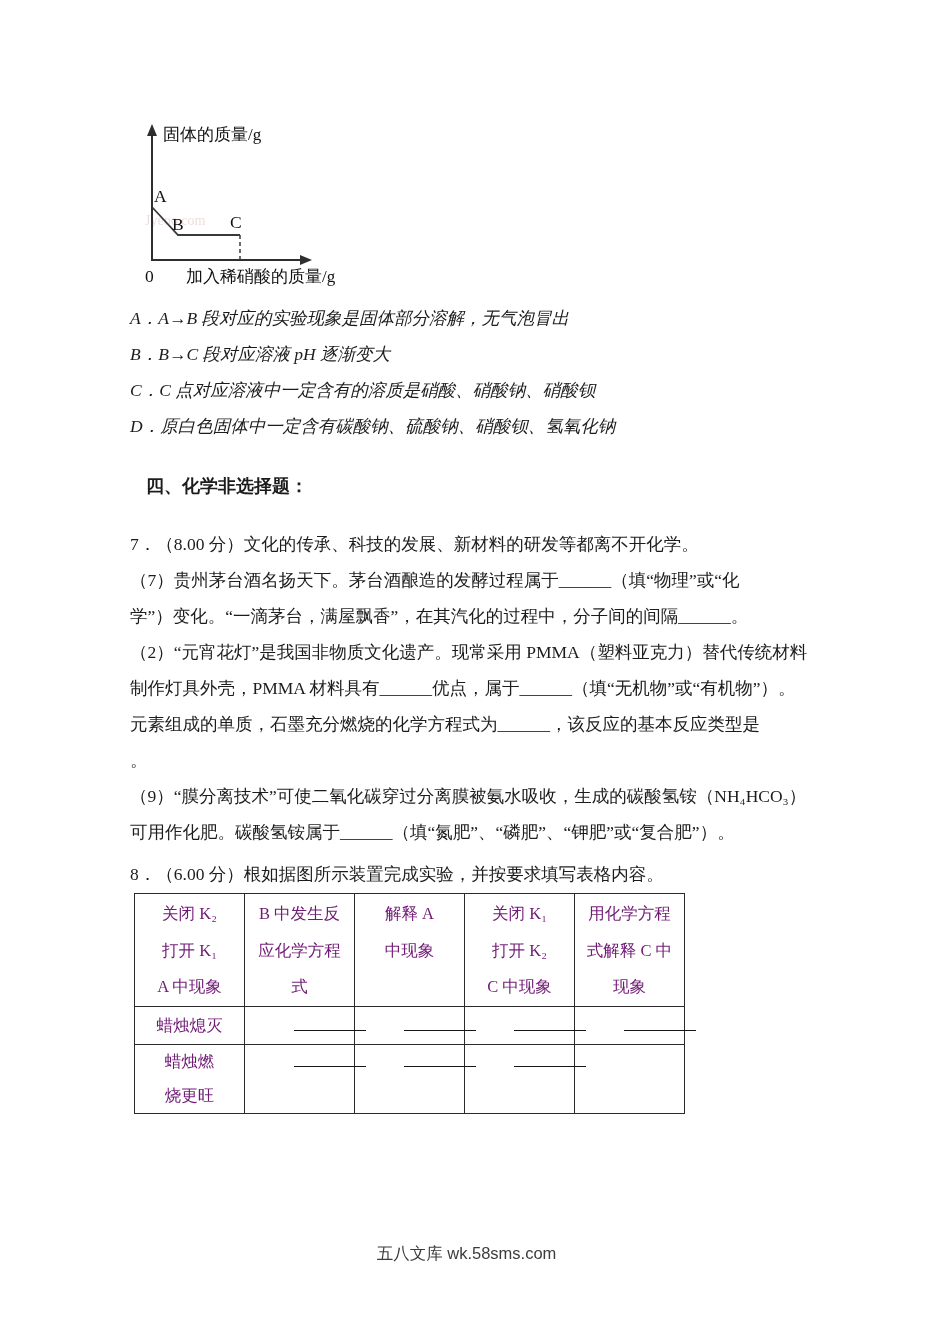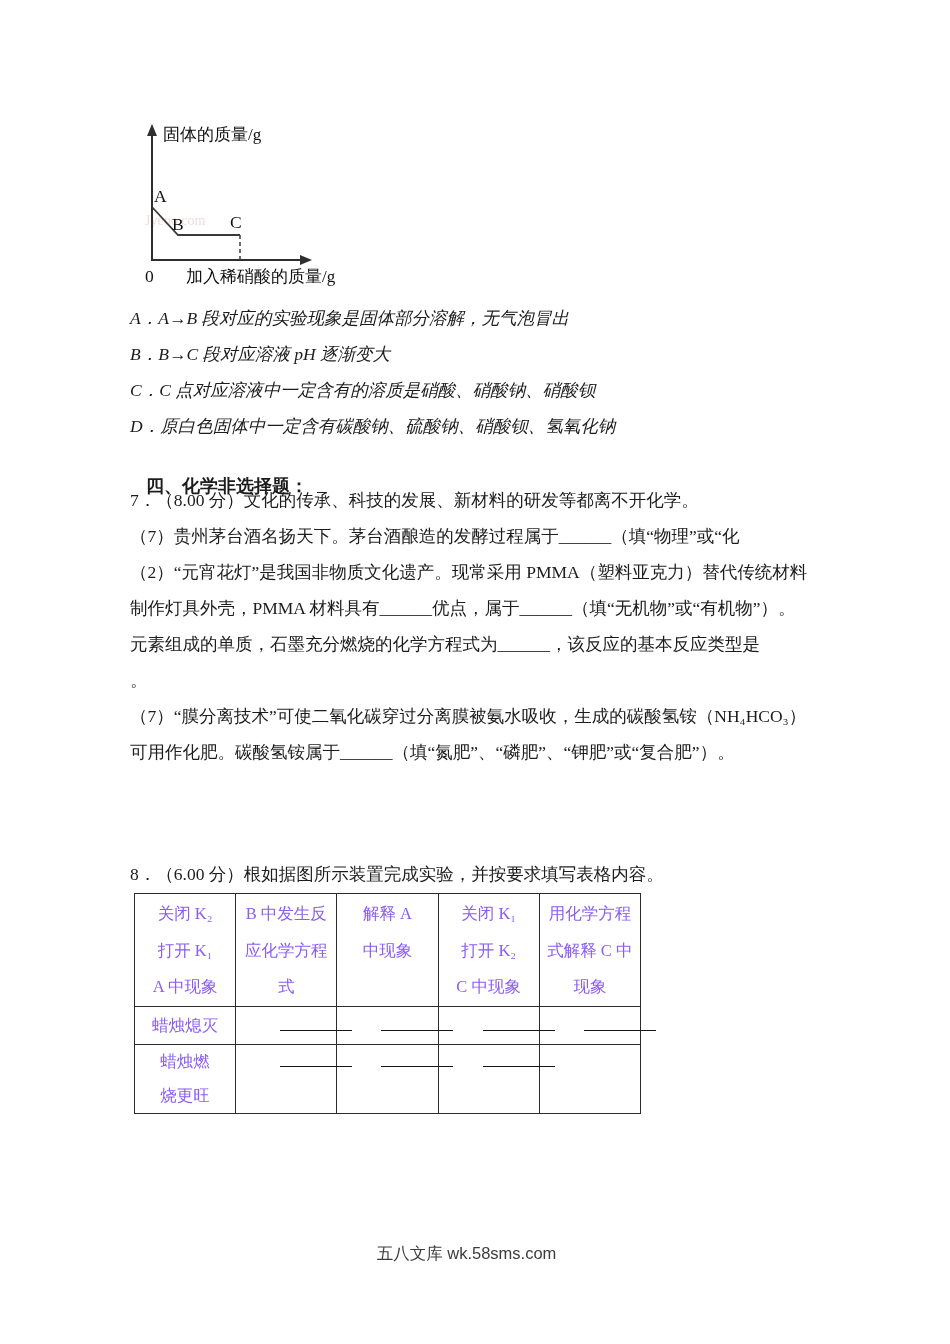--- a/index.html
+++ b/index.html
@@ -2,26 +2,26 @@
 <html><head>
 <meta charset="utf-8">
 <style>
   html,body{margin:0;padding:0;}
   body{width:950px;height:1344px;background:#ffffff;position:relative;
        font-family:"Liberation Serif","DejaVu Serif",serif;color:#1c1c1c;}
   .abs{position:absolute;}
   .txtline{font-size:17.5px;line-height:36px;white-space:nowrap;}
   #options{left:130px;top:300px;font-style:italic;}
   #section-header{left:146px;top:468px;font-size:18px;font-weight:bold;line-height:36px;white-space:nowrap;}
-  #body-lines{left:130px;top:482px;}
+  #body-lines{left:130px;top:526px;}
   #q8-line{left:130px;top:856px;}
   #chart{left:140px;top:113px;}
   #chart text{font-family:"Liberation Serif","DejaVu Serif",serif;}
   table.exp{position:absolute;left:134px;top:893px;border-collapse:collapse;table-layout:fixed;
-            width:507px;font-size:16.5px;color:#8b5cf6;}
+            width:551px;font-size:16.5px;color:#701a75;}
   table.exp td{border:1.6px solid #2b2b2b;text-align:center;padding:0;overflow:visible;}
   tr.hdr td{height:110px;vertical-align:top;line-height:36.5px;white-space:pre-line;padding-top:2px;}
   tr.r1 td{height:37px;vertical-align:middle;line-height:37px;}
   tr.r2 td{height:66px;vertical-align:top;line-height:34px;white-space:pre-line;padding-top:0;}
   .dash{display:inline-block;width:72px;height:0;border-top:1.6px solid #161616;
         transform:translateX(30px);}
   #footer{left:0;right:17px;top:1242px;text-align:center;
           font-family:"Liberation Sans","DejaVu Sans",sans-serif;
           font-size:16.5px;color:#3c3c3c;line-height:22px;}
 </style>
@@ -55,25 +55,26 @@
     <div class="txtline">B．B→C 段对应溶液 pH 逐渐变大</div>
     <div class="txtline">C．C 点对应溶液中一定含有的溶质是硝酸、硝酸钠、硝酸钡</div>
     <div class="txtline">D．原白色固体中一定含有碳酸钠、硫酸钠、硝酸钡、氢氧化钠</div>
   </div>
 
   <div id="section-header" class="abs">四、化学非选择题：</div>
 
   <div id="body-lines" class="abs">
     <div class="txtline">7．（8.00 分）文化的传承、科技的发展、新材料的研发等都离不开化学。</div>
     <div class="txtline">（7）贵州茅台酒名扬天下。茅台酒酿造的发酵过程属于______（填“物理”或“化</div>
+    <div class="txtline">学”）变化。“一滴茅台，满屋飘香”，在其汽化的过程中，分子间的间隔______。</div>
     <div class="txtline">（2）“元宵花灯”是我国非物质文化遗产。现常采用 PMMA（塑料亚克力）替代传统材料</div>
     <div class="txtline">制作灯具外壳，PMMA 材料具有______优点，属于______（填“无机物”或“有机物”）。</div>
     <div class="txtline">元素组成的单质，石墨充分燃烧的化学方程式为______，该反应的基本反应类型是</div>
     <div class="txtline">。</div>
-    <div class="txtline">（7）“膜分离技术”可使二氧化碳穿过分离膜被氨水吸收，生成的碳酸氢铵（NH₄HCO₃）</div>
+    <div class="txtline">（9）“膜分离技术”可使二氧化碳穿过分离膜被氨水吸收，生成的碳酸氢铵（NH₄HCO₃）</div>
     <div class="txtline">可用作化肥。碳酸氢铵属于______（填“氮肥”、“磷肥”、“钾肥”或“复合肥”）。</div>
   </div>
 
   <div id="q8-line" class="abs txtline">8．（6.00 分）根如据图所示装置完成实验，并按要求填写表格内容。</div>
 
   <table class="exp">
     <tbody>
       <tr class="hdr">
         <td>关闭 K₂
 打开 K₁

